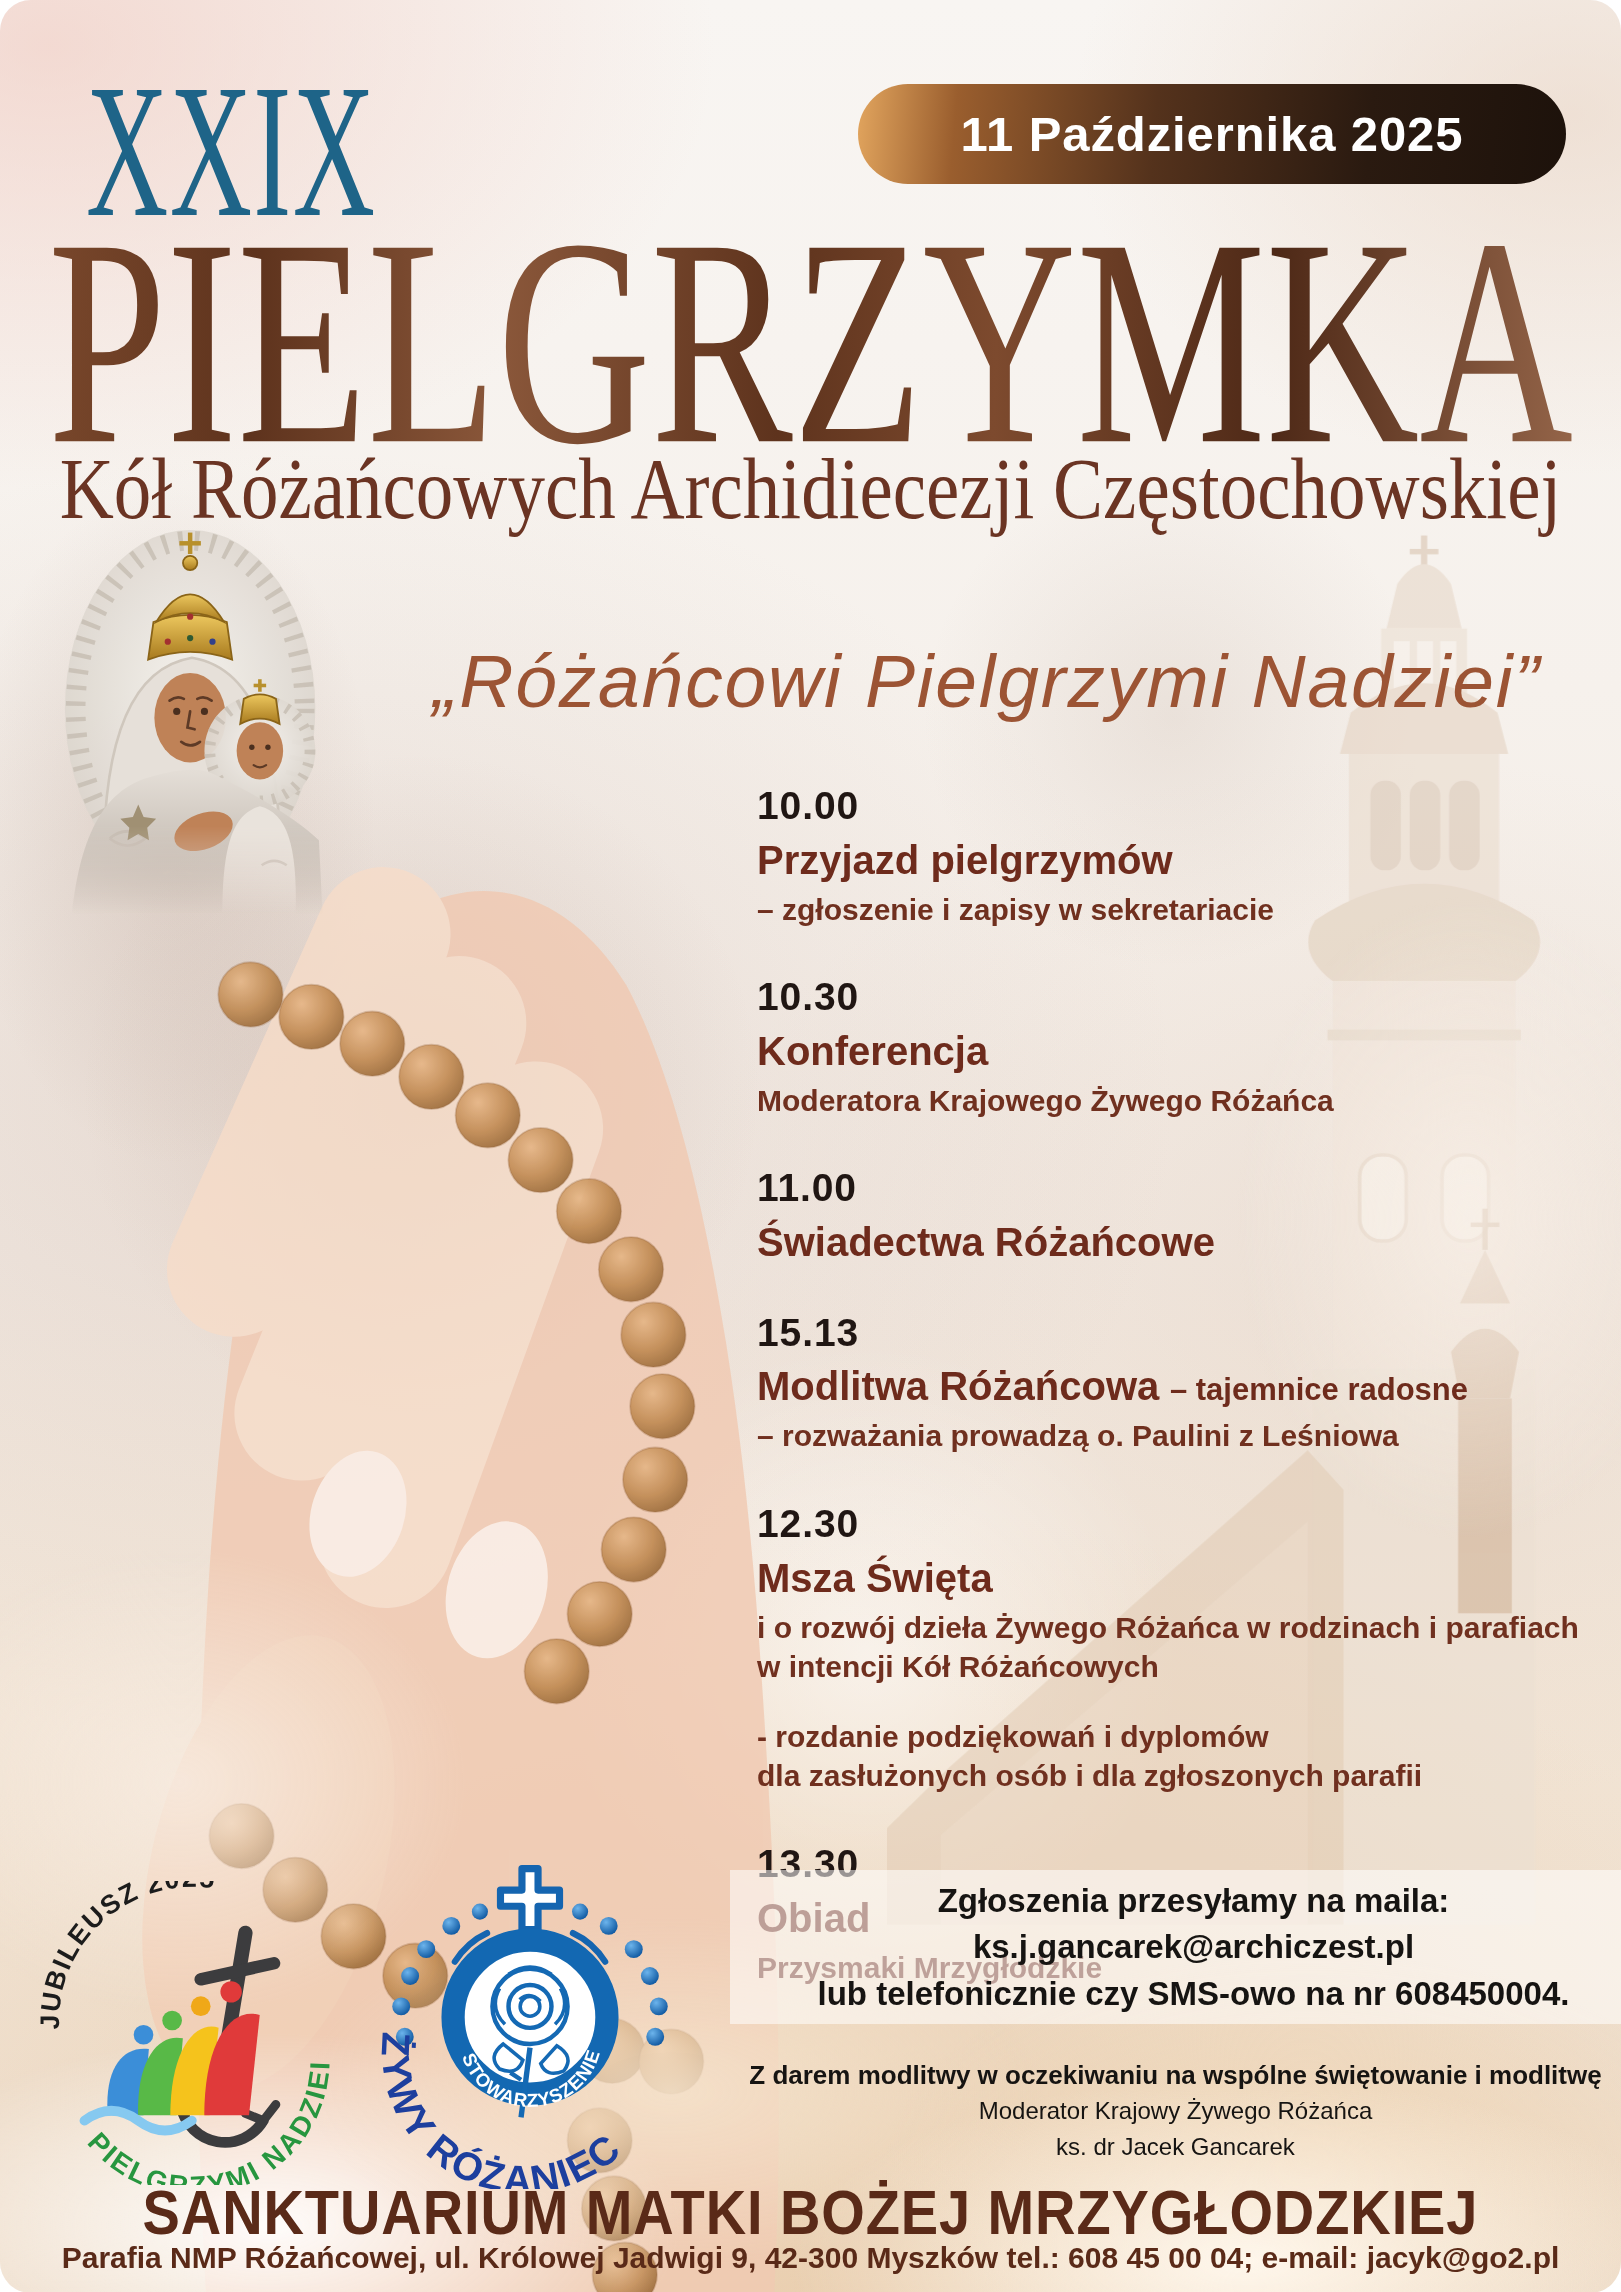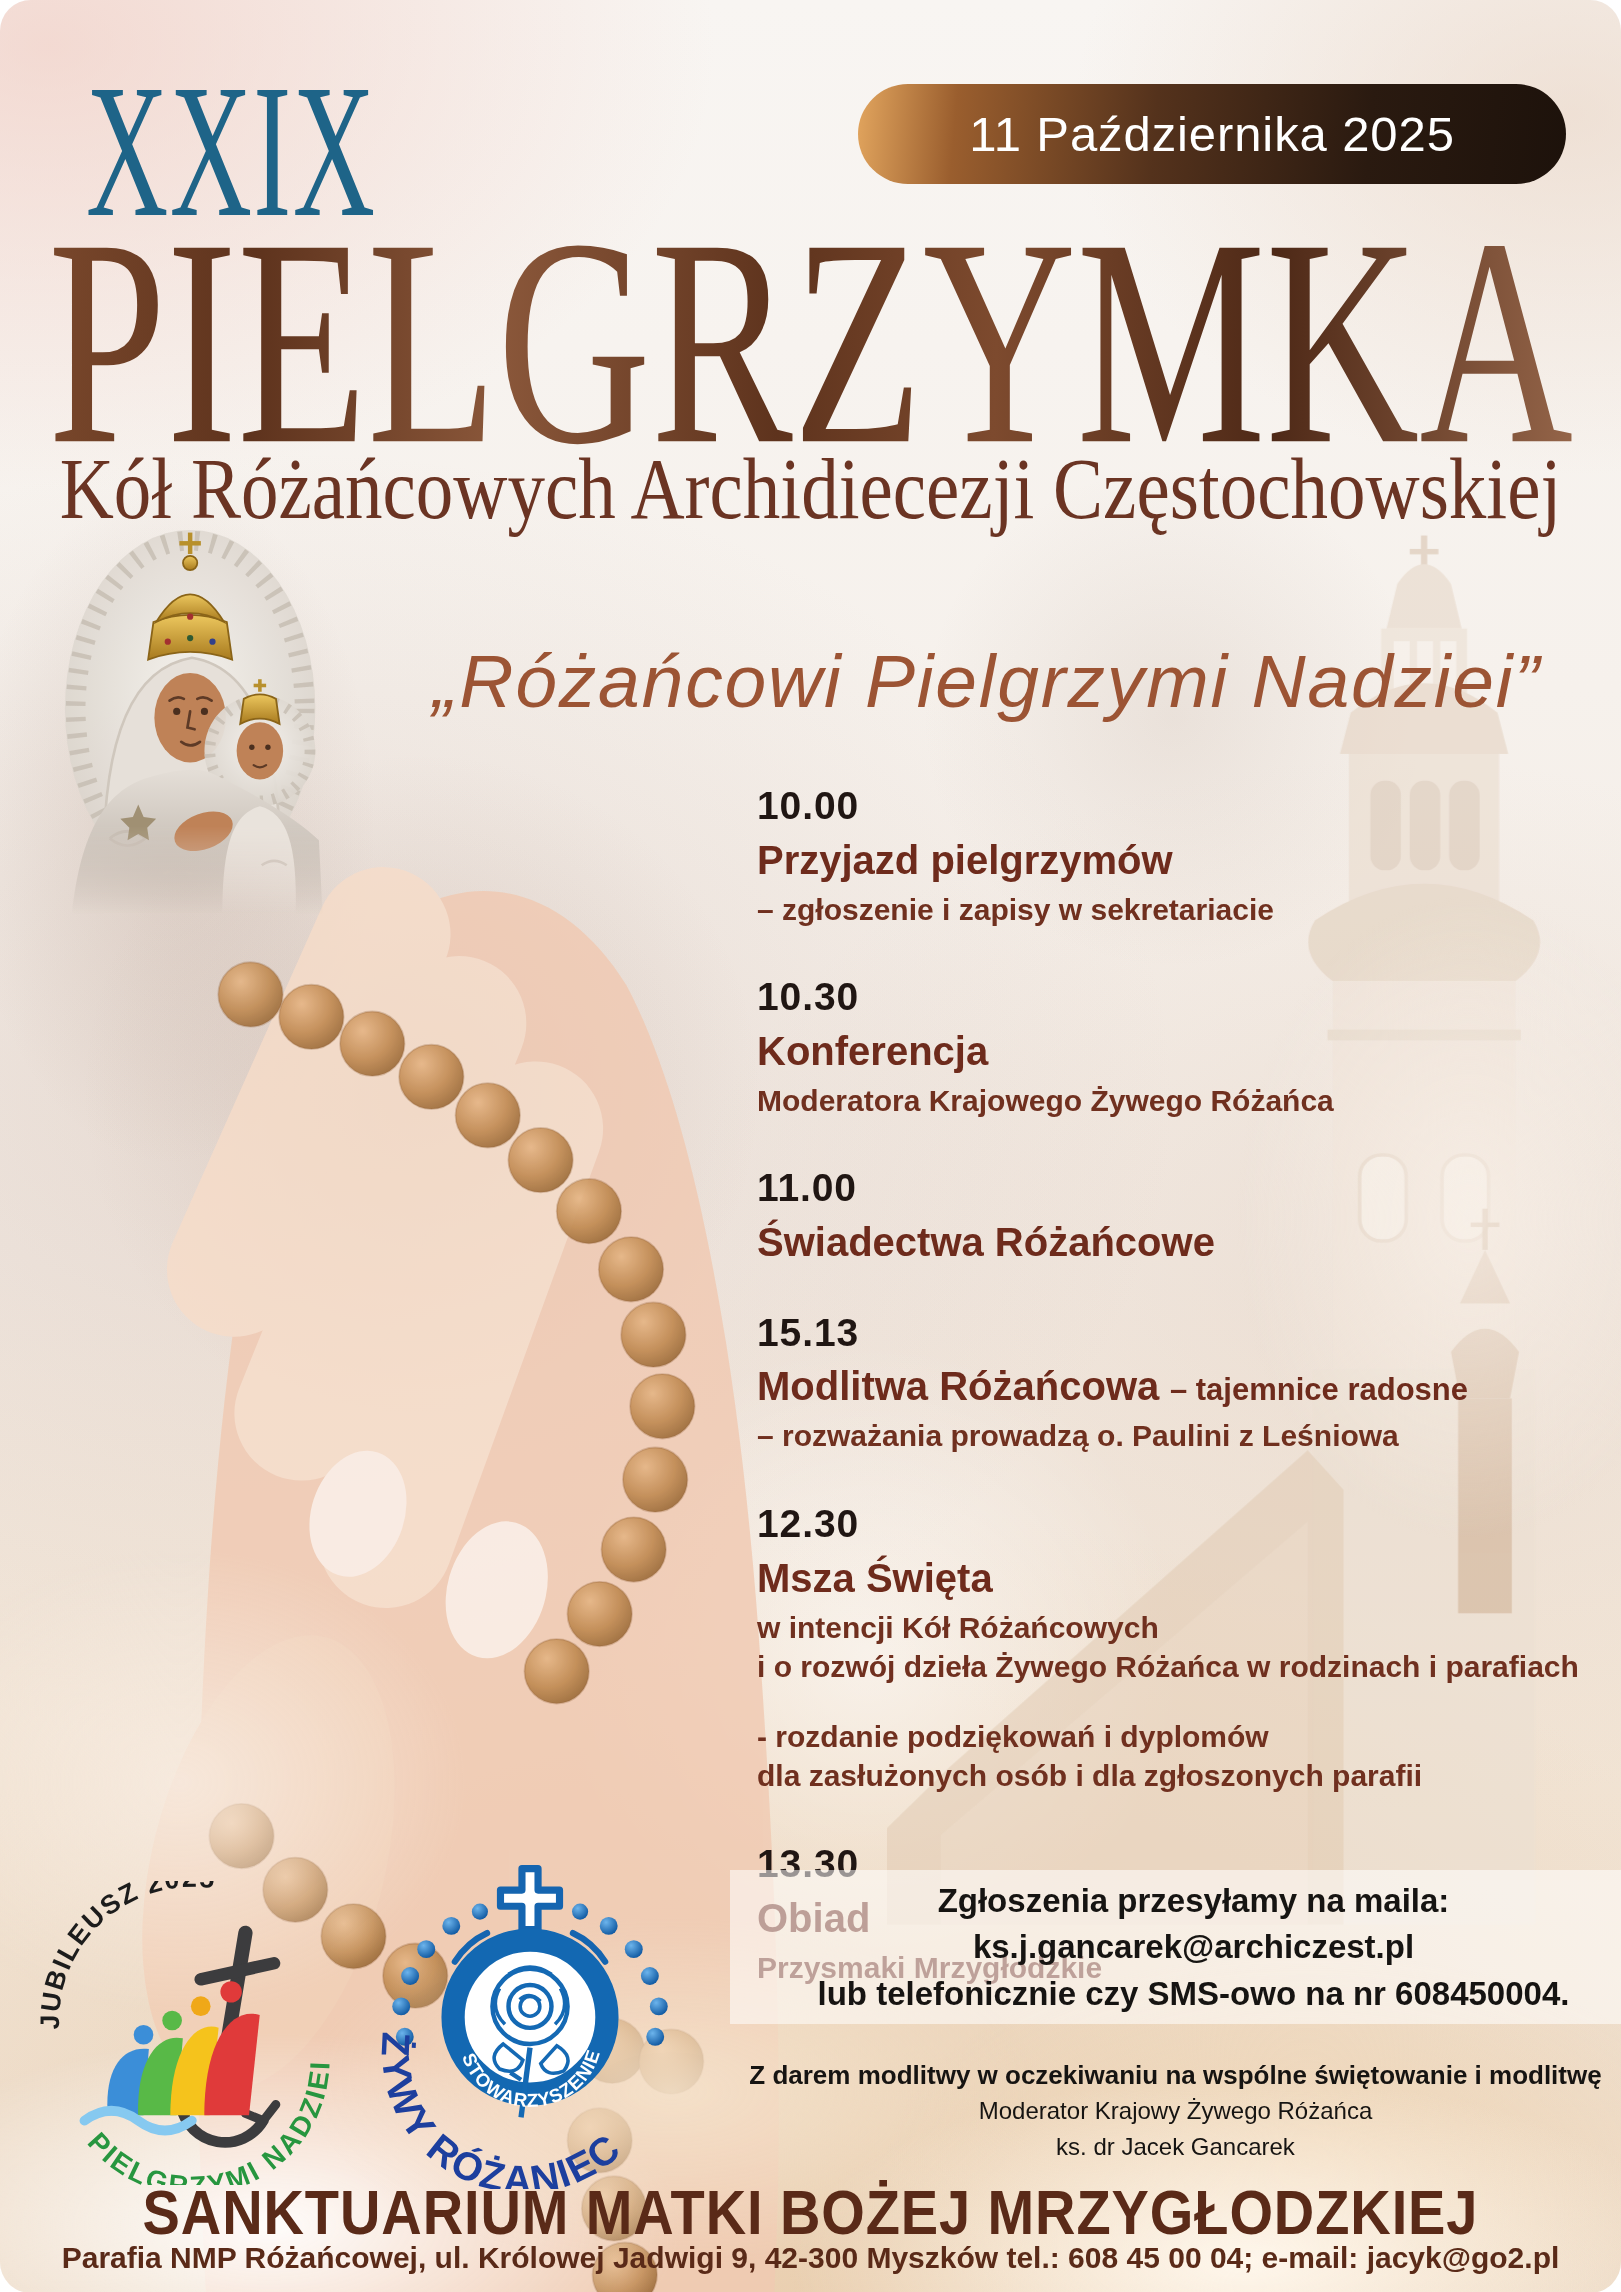--- a/index.html
+++ b/index.html
@@ -34,21 +34,21 @@
 
   .edition{
     position:absolute;left:86px;top:56px;
     font-family:"Liberation Serif",serif;font-size:152px;line-height:1;
     color:#1e6488;transform:scale(0.75,1.25);transform-origin:top left;letter-spacing:1.8px;
   }
   .date-pill{
     position:absolute;left:858px;top:84px;width:708px;height:100px;border-radius:54px;
     background:linear-gradient(95deg,#e2a55e 0%,#9a5e2e 14%,#54321c 42%,#2a1a10 72%,#1d120b 100%);
     display:flex;align-items:center;justify-content:center;
-    color:#ffffff;font-size:49px;font-weight:normal;letter-spacing:0.9px;
+    color:#ffffff;font-size:49px;font-weight:bold;letter-spacing:0.9px;
   }
   .title{
     position:absolute;left:0;top:201px;width:100%;text-align:center;
     font-family:"Liberation Serif",serif;font-size:224px;line-height:0.95;
     transform:scale(0.95,1.32);transform-origin:top center;
     background:linear-gradient(92deg,#7a482c 0%,#5e331d 14%,#8a573a 30%,#5e331d 48%,#7d4a2e 62%,#4e2917 80%,#96664a 100%);
     -webkit-background-clip:text;background-clip:text;color:transparent;
   }
   .subtitle{
     position:absolute;left:0;top:446px;width:100%;text-align:center;
@@ -283,22 +283,22 @@
     <div class="item">
       <div class="time">15.13</div>
       <div class="evtitle">
         <span>Modlitwa Różańcowa</span><span class="suffix">– tajemnice radosne</span>
       </div>
       <div class="evline">– rozważania prowadzą o. Paulini z Leśniowa</div>
     </div>
     <div class="item">
       <div class="time">12.30</div>
       <div class="evtitle">Msza Święta</div>
+      <div class="evline">i o rozwój dzieła Żywego Różańca w rodzinach i parafiach</div>
       <div class="evline">w intencji Kół Różańcowych</div>
-      <div class="evline">i o rozwój dzieła Żywego Różańca w rodzinach i parafiach</div>
       <div class="spacer"></div>
       <div class="evline">- rozdanie podziękowań i dyplomów</div>
       <div class="evline">dla zasłużonych osób i dla zgłoszonych parafii</div>
     </div>
     <div class="item">
       <div class="time">13.30</div>
       <div class="evtitle">Obiad</div>
       <div class="evline">Przysmaki Mrzygłodzkie</div>
     </div>
   </div>

